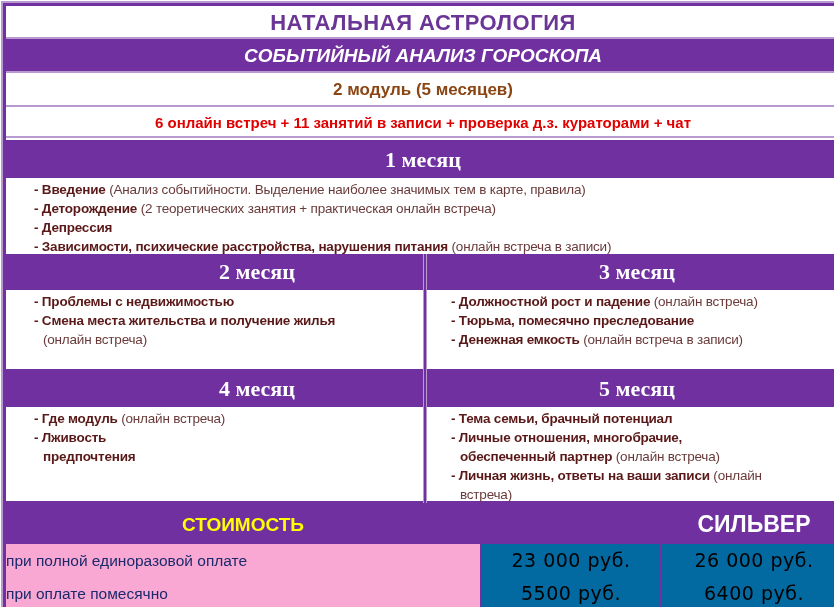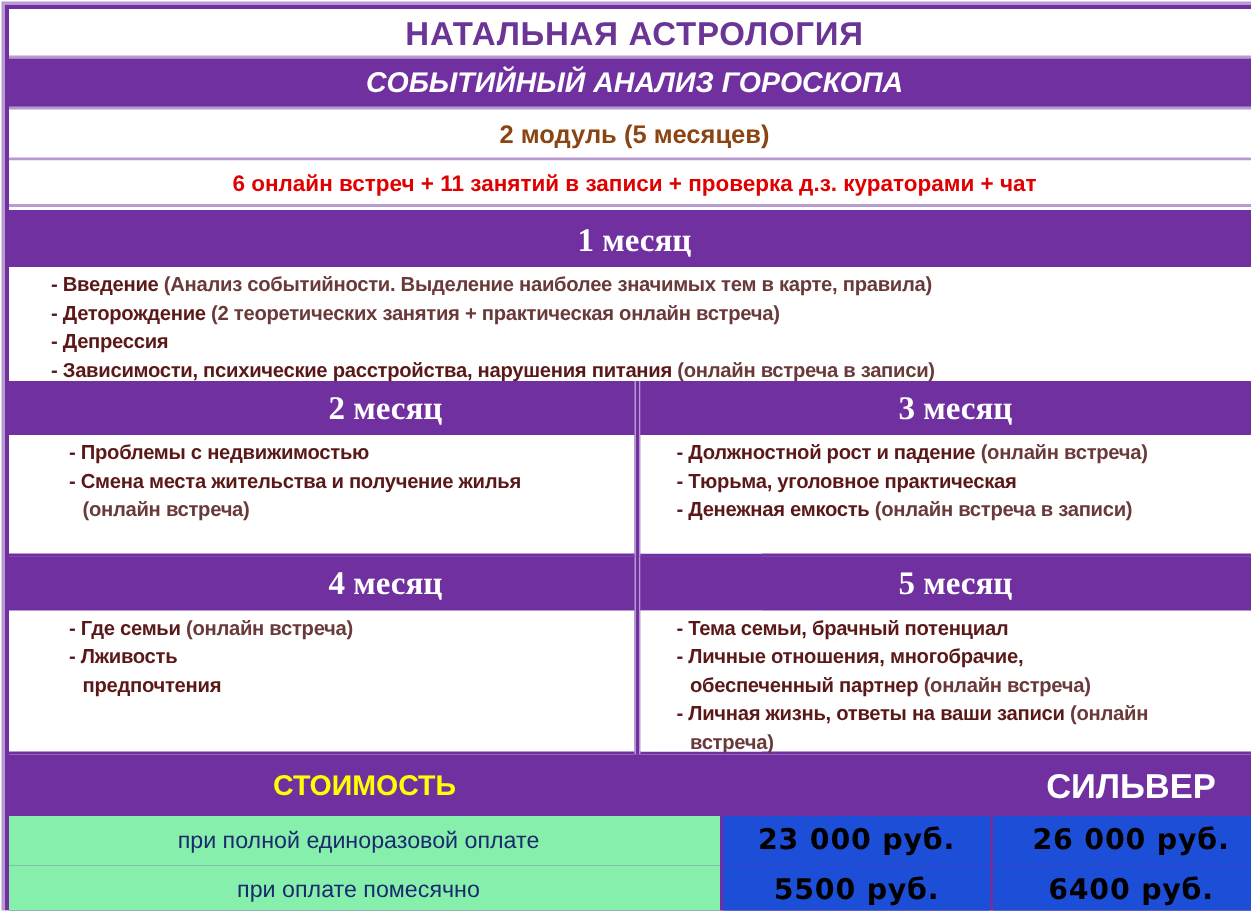--- a/index.html
+++ b/index.html
@@ -43,49 +43,49 @@
     color: #ffffff; text-align: center;
     font-family: "Liberation Serif", serif; font-weight: bold;
     font-size: 22px; line-height: 36px; height: 36px;
   }
   .month-body { padding: 2px 0 0 0; }
   .month-item {
     color: #5a1818; font-size: 13.5px; line-height: 19px;
     letter-spacing: -0.2px;
   }
   .month-item .t { font-weight: bold; }
-  .month-item .n { font-weight: bold; color: #6a3a3a; }
+  .month-item .n { font-weight: normal; color: #6a3a3a; }
   .month-item .cont { display: block; padding-left: 9px; }
 
   .m1 { top: 134px; height: 114px; }
   .m1 .month-head { height: 36px; }
   .m1 .month-body { padding-left: 28px; }
 
   .half { position: absolute; top: 0; }
   .half.left { left: 0; width: 502px; }
   .half.right { left: 421px; width: 420px; }
   .vdiv { position: absolute; top: 0; left: 417px; width: 4px; height: 100%; background: #7030a0; border-left: 1px solid #b89ad0; border-right: 1px solid #b89ad0; }
 
   .m23 { top: 248px; height: 117px; }
   .m45 { top: 365px; height: 132px; }
   .half .month-body { background: #fff; height: 100%; }
-  .half.left .month-body { padding-left: 40px; }
+  .half.left .month-body { padding-left: 28px; }
   .half.right .month-body { padding-left: 24px; }
 
   .price { top: 497px; height: 107px; background: #7030a0; }
   .price-head { position: absolute; top: 0; height: 41px; line-height: 43px; text-align: center;
     font-weight: bold; font-size: 23px; color: #ffffff; font-family: "Liberation Sans", sans-serif; }
   .price-label-head { left: 0; width: 474px; color: #ffff00; font-size: 19px; }
   .std-head { left: 476px; width: 178px; }
   .sil-head { left: 656px; width: 184px; }
   .price-row { position: absolute; height: 33px; }
-  .price-row .lbl { position: absolute; left: 0; width: 474px; height: 100%; background: #86efac;
-    text-align: center; padding-right: 8px; color: #1a2a6c; font-size: 15.5px; line-height: 33px; }
-  .price-row .val { position: absolute; height: 100%; background: #1d4ed8; text-align: center;
-    font-family: "DejaVu Sans", sans-serif; font-weight: bold; font-size: 19px; line-height: 33px; color: #000000; letter-spacing: 0.5px; }
+  .price-row .lbl { position: absolute; left: 0; width: 474px; height: 100%; background: #f9a8d4;
+    text-align: left; padding-right: 8px; color: #1a2a6c; font-size: 15.5px; line-height: 33px; }
+  .price-row .val { position: absolute; height: 100%; background: #0369a1; text-align: center;
+    font-family: "DejaVu Sans", sans-serif; font-weight: normal; font-size: 19px; line-height: 33px; color: #000000; letter-spacing: 0.5px; }
   .price-row .v-std { left: 476px; width: 178px; }
   .price-row .v-sil { left: 656px; width: 184px; }
   .pr1 { top: 41px; width: 100%; }
   .pr2 { top: 74px; width: 100%; }
 </style>
 </head>
 <body>
 
 <div class="frame">
 
@@ -110,31 +110,31 @@
       <div class="month-body" style="height:79px;">
         <div class="month-item"><span class="t">- Проблемы с недвижимостью</span></div>
         <div class="month-item"><span class="t">- Смена места жительства и получение жилья</span><span class="n cont">(онлайн встреча)</span></div>
       </div>
     </div>
     <div class="vdiv"></div>
     <div class="half right" style="height:100%;">
       <div class="band-purple month-head">3 месяц</div>
       <div class="month-body" style="height:79px;">
         <div class="month-item"><span class="t">- Должностной рост и падение</span><span class="n"> (онлайн встреча)</span></div>
-        <div class="month-item"><span class="t">- Тюрьма, уголовное практическая</span></div>
+        <div class="month-item"><span class="t">- Тюрьма, помесячно преследование</span></div>
         <div class="month-item"><span class="t">- Денежная емкость</span><span class="n"> (онлайн встреча в записи)</span></div>
       </div>
     </div>
   </div>
 
   <div class="row m45" style="background:#7030a0;">
     <div class="half left" style="height:100%;">
       <div class="band-purple month-head">4 месяц</div>
       <div class="month-body" style="height:94px;">
-        <div class="month-item"><span class="t">- Где семьи</span><span class="n"> (онлайн встреча)</span></div>
+        <div class="month-item"><span class="t">- Где модуль</span><span class="n"> (онлайн встреча)</span></div>
         <div class="month-item"><span class="t">- Лживость</span></div>
         <div class="month-item"><span class="t cont">предпочтения</span></div>
       </div>
     </div>
     <div class="vdiv"></div>
     <div class="half right" style="height:100%;">
       <div class="band-purple month-head">5 месяц</div>
       <div class="month-body" style="height:94px;">
         <div class="month-item"><span class="t">- Тема семьи, брачный потенциал</span></div>
         <div class="month-item"><span class="t">- Личные отношения, многобрачие,</span><span class="cont"><span class="t">обеспеченный партнер</span><span class="n"> (онлайн встреча)</span></span></div>

